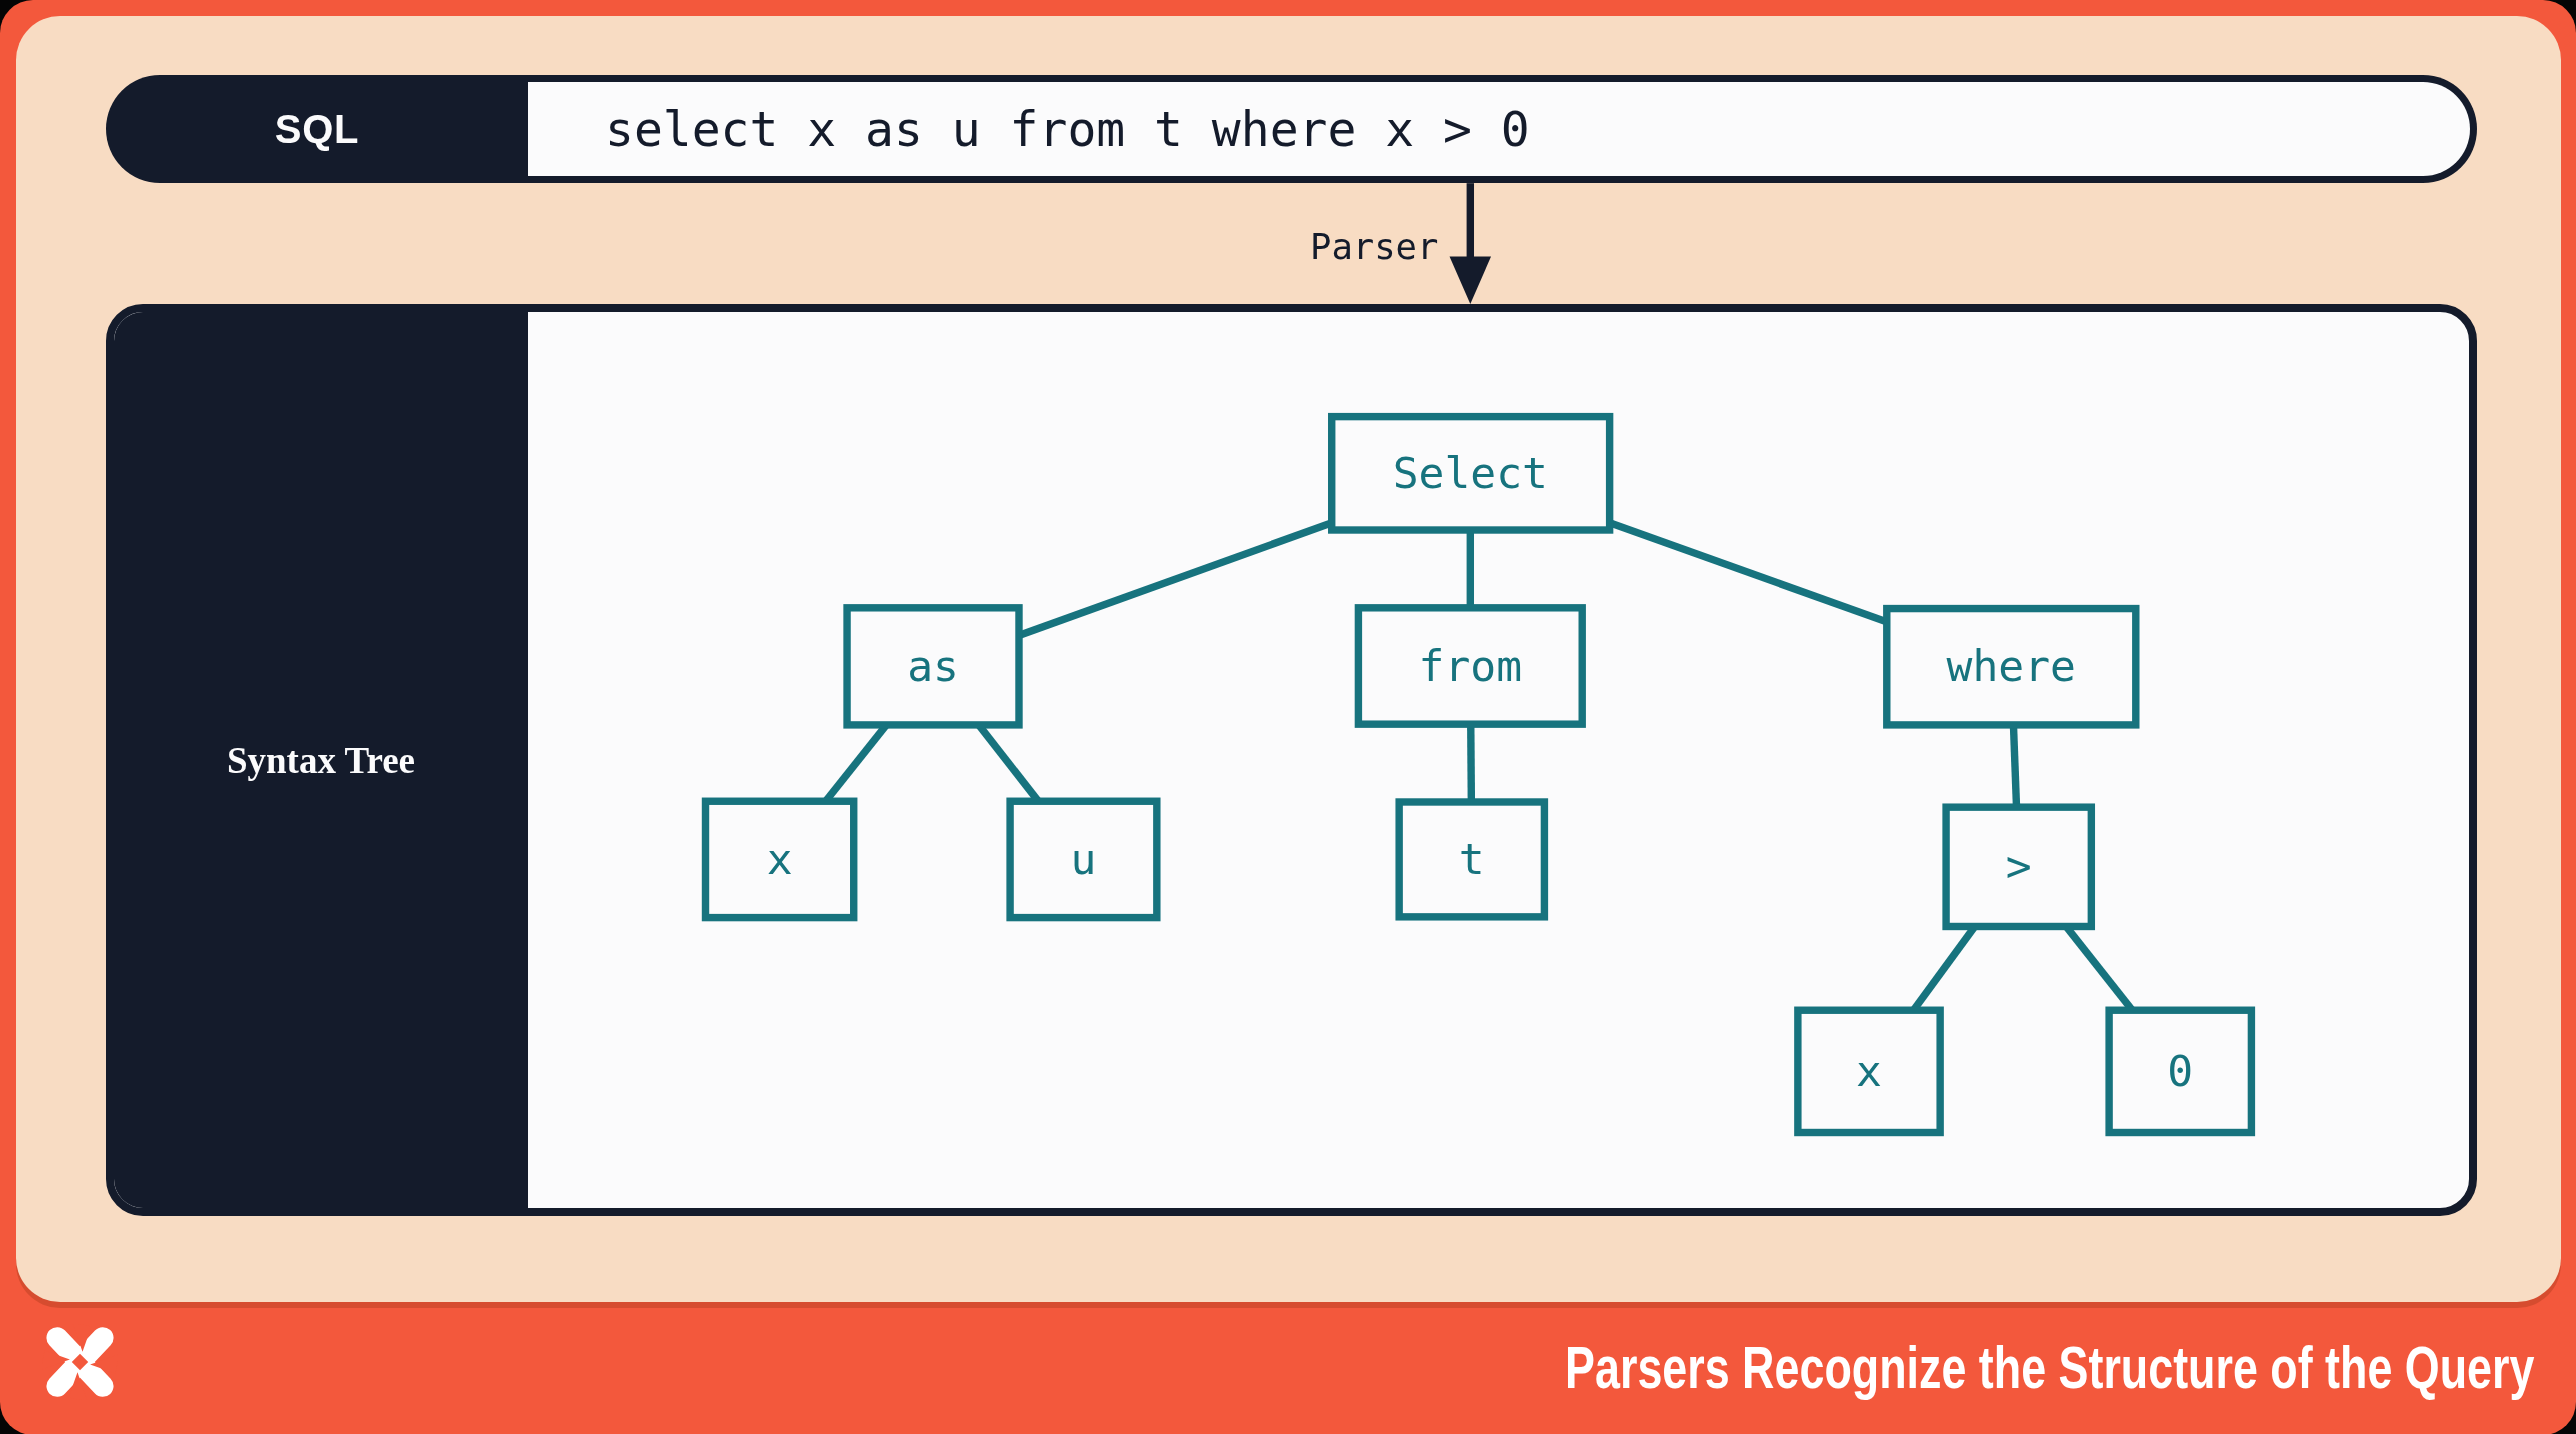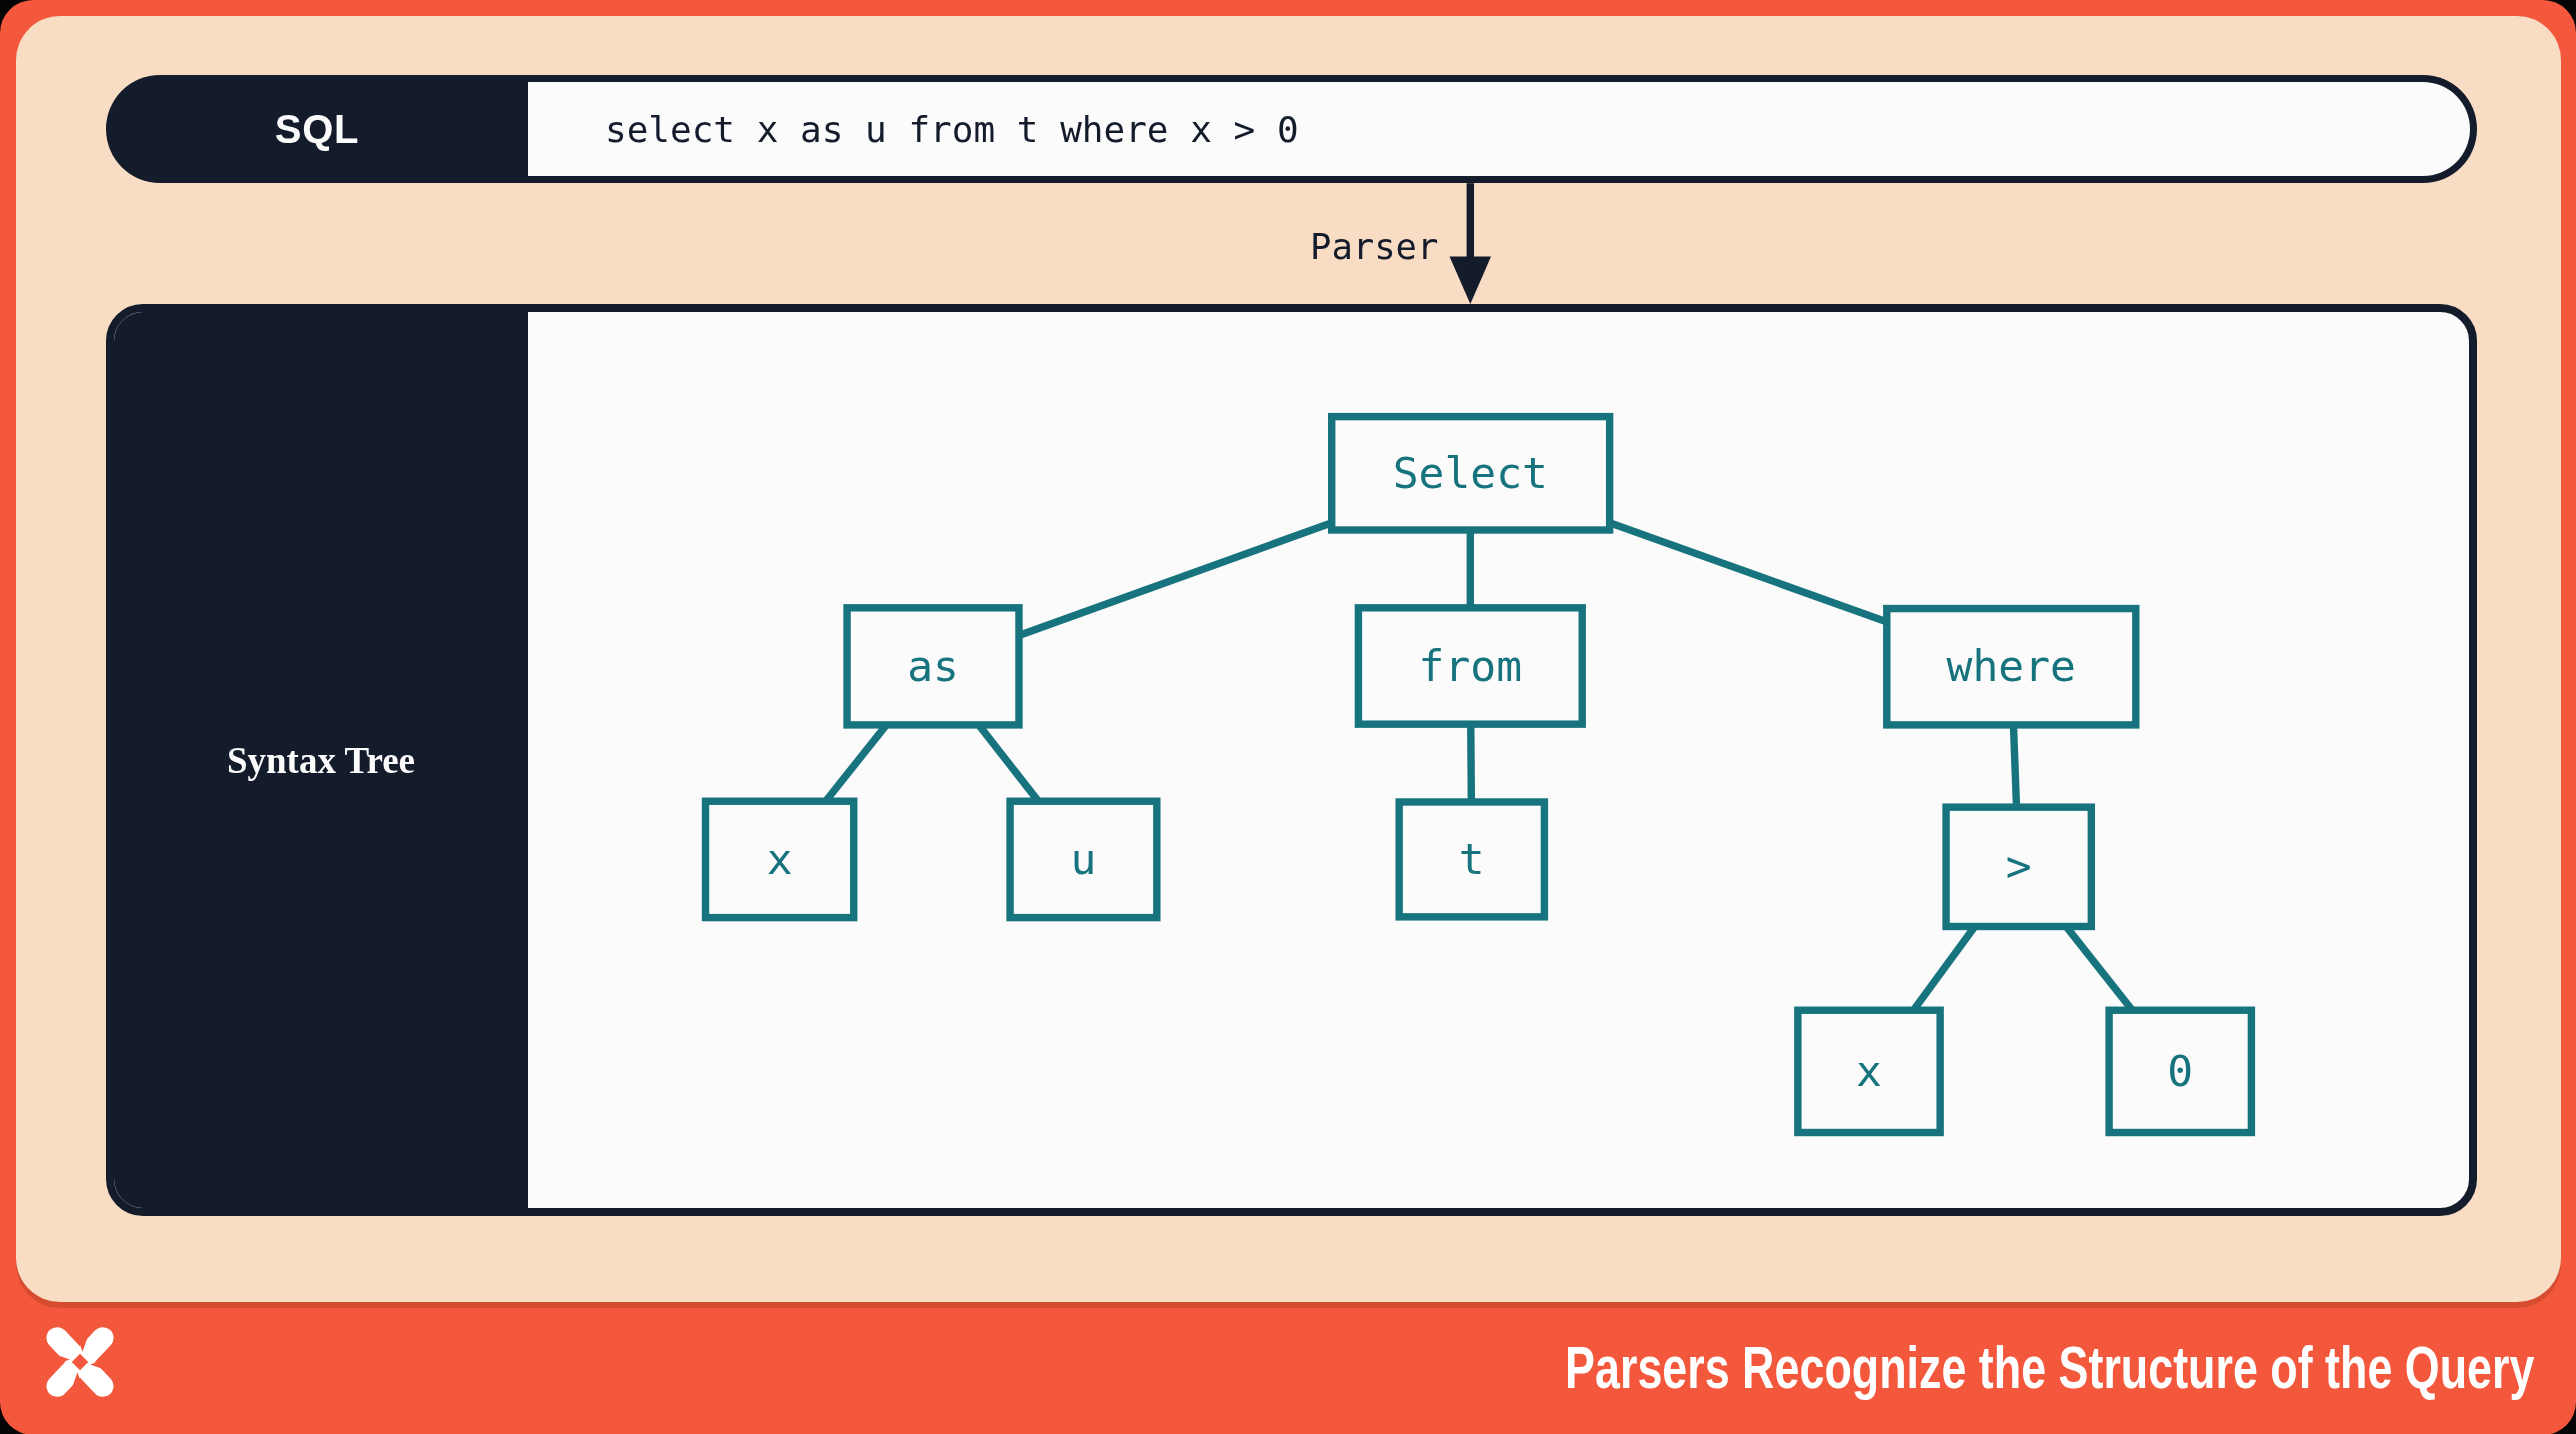--- a/index.html
+++ b/index.html
@@ -25,21 +25,21 @@
     display:flex; align-items:center; justify-content:center;
     color:#FBFBFC; font-size:40px; font-weight:bold; letter-spacing:0.7px;
   }
   .sql-input {
     position:absolute; left:422px; top:7.4px; right:7.4px; bottom:7.4px;
     background:#FBFBFC; border-radius:0 47px 47px 0;
     display:flex; align-items:center;
   }
   .sql-query {
     margin-left:77px; font-family:"DejaVu Sans Mono", monospace;
-    font-size:36px; color:#141B2B; white-space:pre;
+    font-size:48px; color:#141B2B; white-space:pre;
   }
 
   
   .tree-box {
     position:absolute; left:106px; top:304px; width:2371px; height:912px;
     box-sizing:border-box; background:#FBFBFC;
     border:8.2px solid #141B2B; border-radius:37px; overflow:hidden;font-family:Liberation Serif, serif;
   }
   .tree-sidebar {
     position:absolute; left:0; top:0; bottom:0; width:414px;

